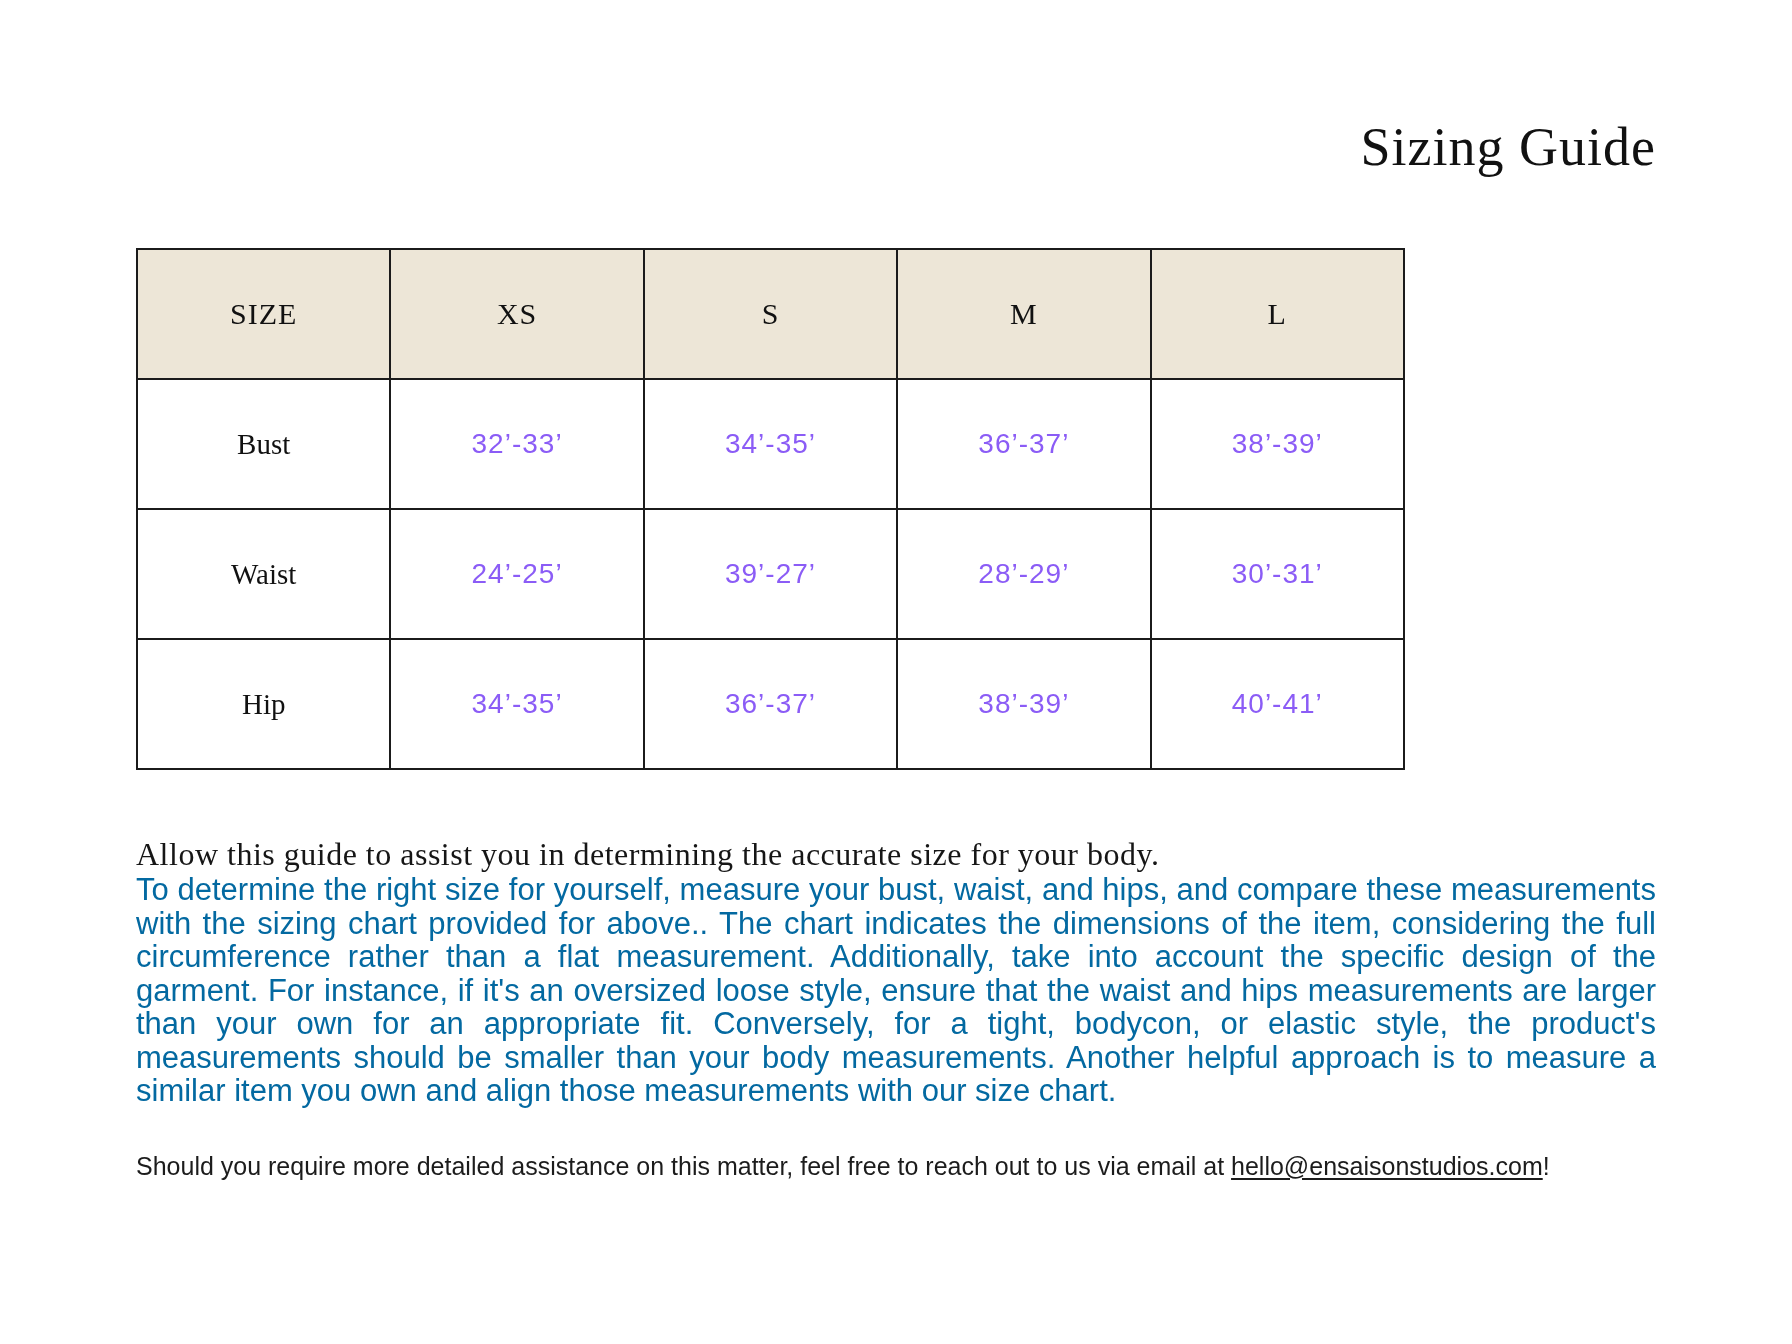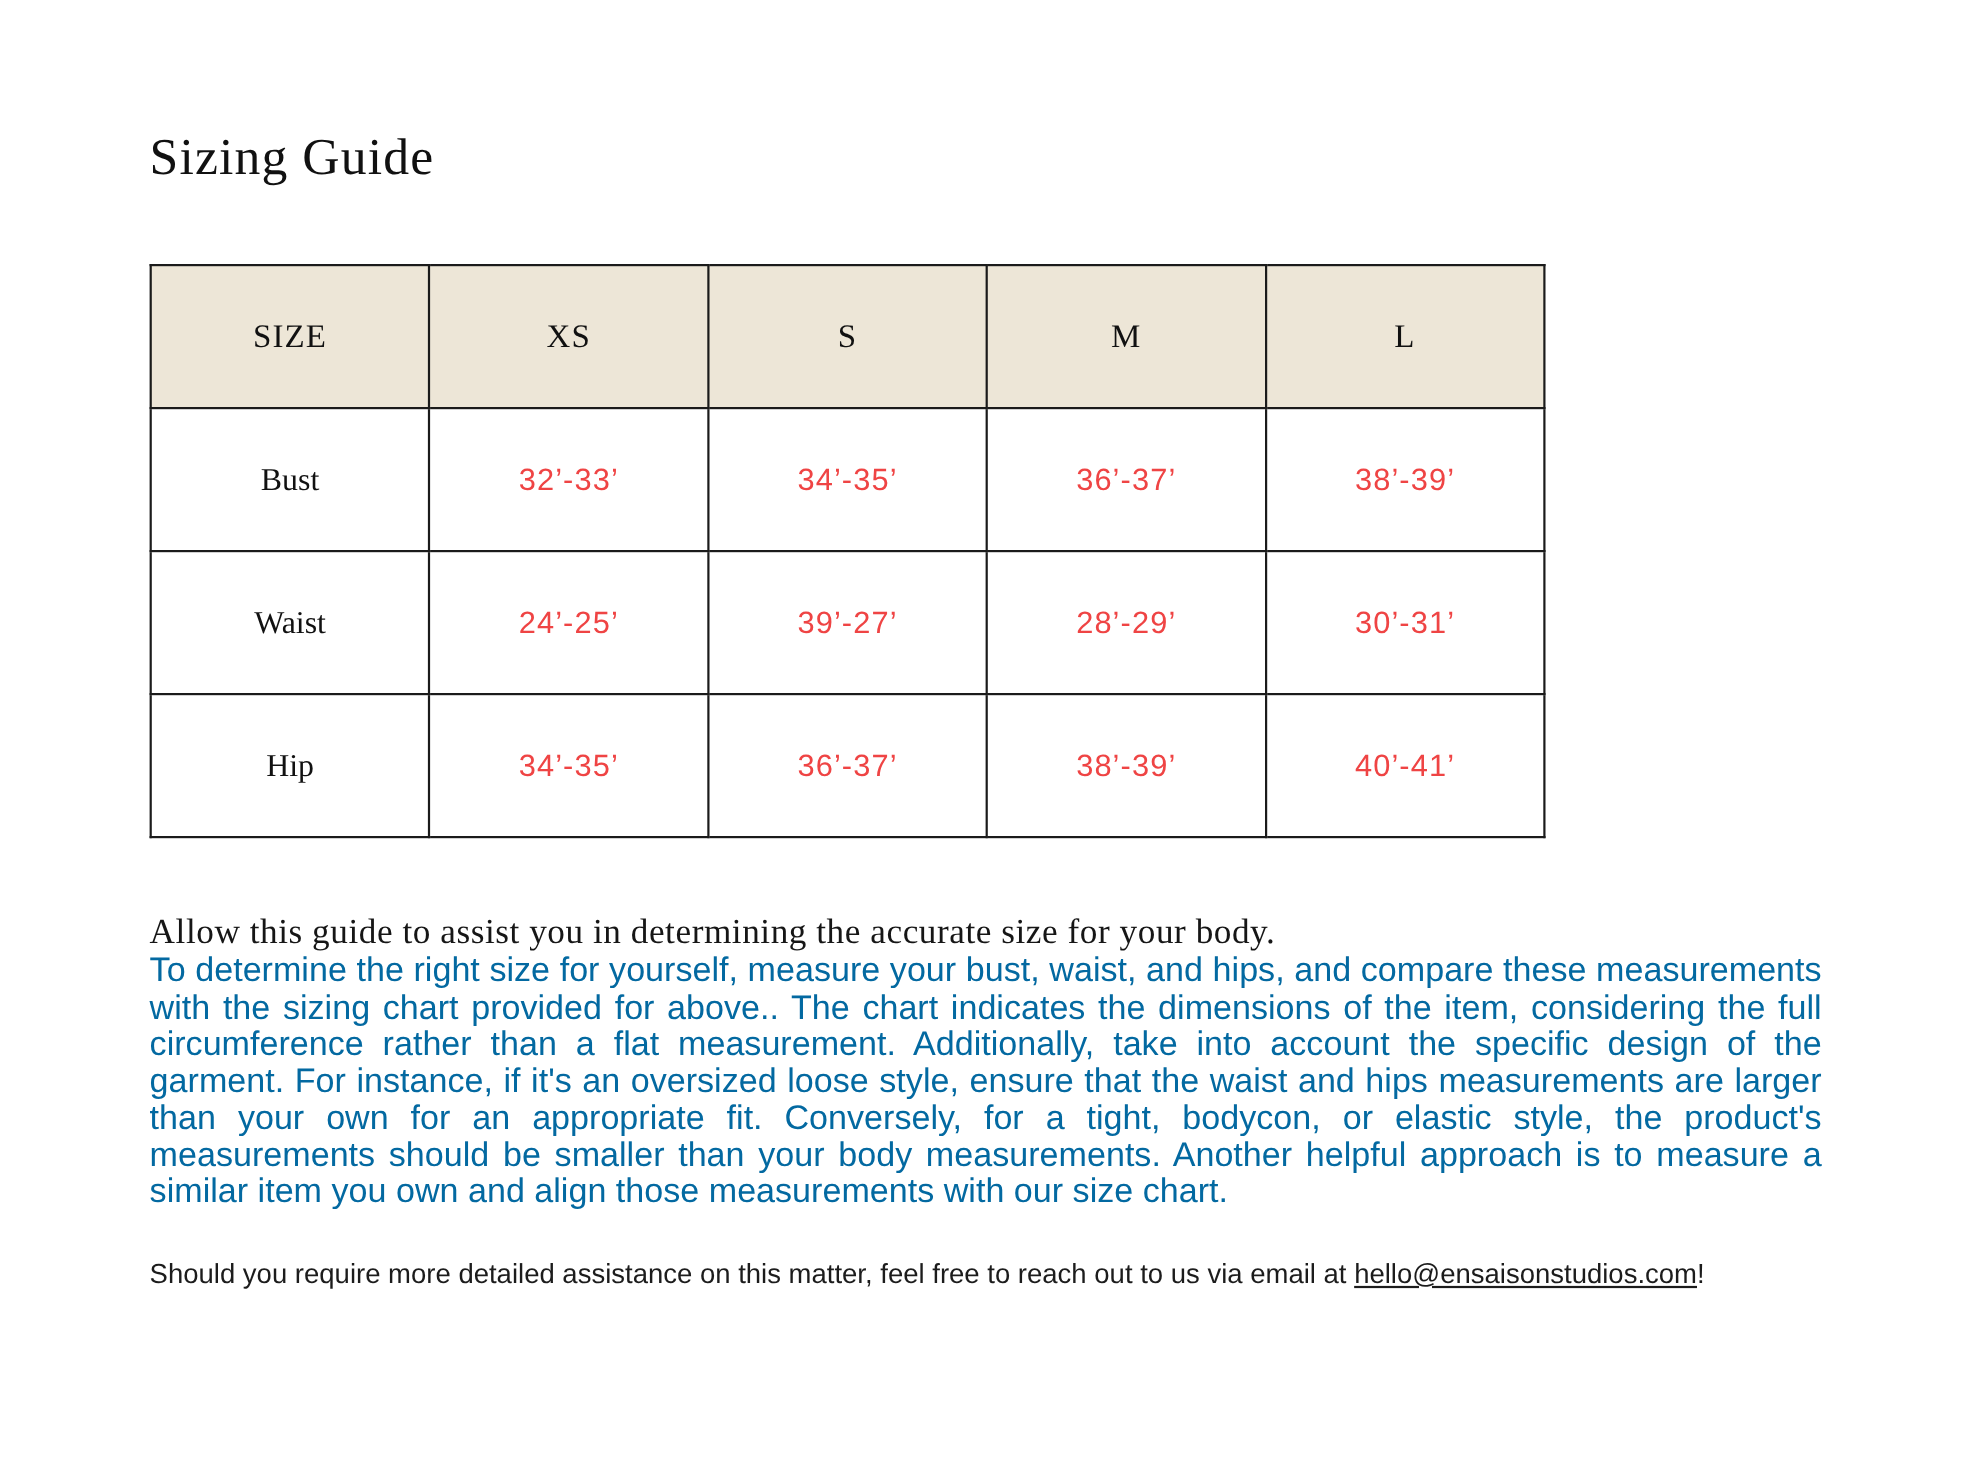--- a/index.html
+++ b/index.html
@@ -14,24 +14,24 @@
   }
 
   .page {
     width: 1792px;
     height: 1344px;
     padding: 0 136px;
   }
 
   .page-title {
     margin-top: 116px;
-    text-align: left;
+    text-align: right;
     font-family: "Liberation Serif", serif;
     font-weight: 400;
-    font-size: 47px;
+    font-size: 54px;
     letter-spacing: 1px;
     color: #111111;
   }
 
   table.size-table {
     margin-top: 70px;
     width: 1269px;
     border-collapse: collapse;
     table-layout: fixed;
   }
@@ -58,21 +58,21 @@
     font-family: "Liberation Serif", serif;
     font-size: 29px;
     color: #111111;
   }
 
   .size-table td.cell-value {
     background: #ffffff;
     font-family: "Liberation Sans", sans-serif;
     font-size: 28px;
     letter-spacing: 1px;
-    color: #ef4444;
+    color: #8b5cf6;
     margin-left: 47px;
   }
 
   .subheading {
     margin-top: 66px;
     font-family: "Liberation Serif", serif;
     font-weight: 400;
     font-size: 32px;
     letter-spacing: 0.5px;
     color: #161616;

